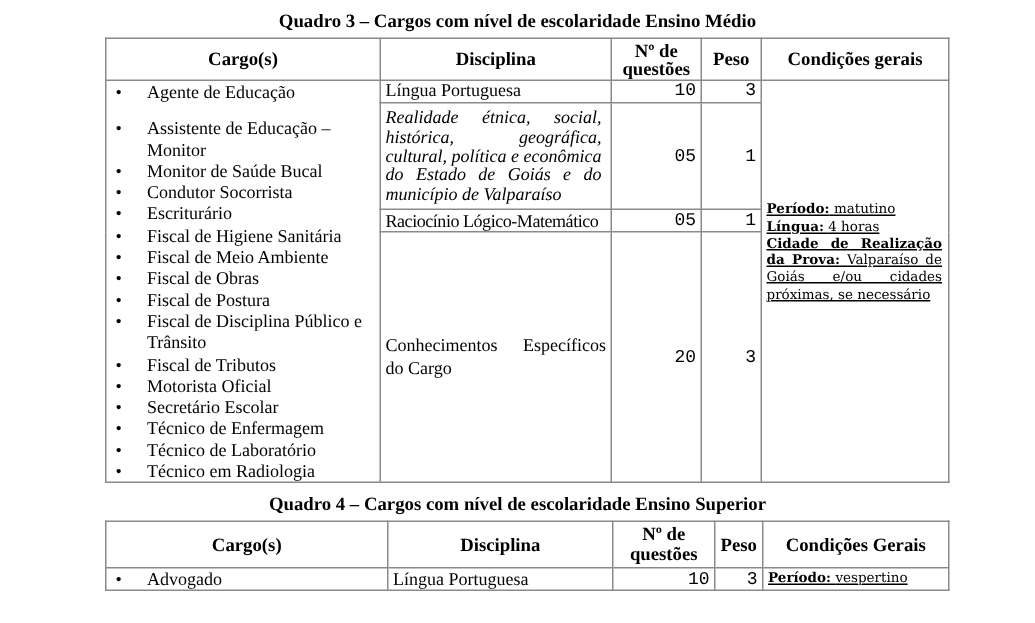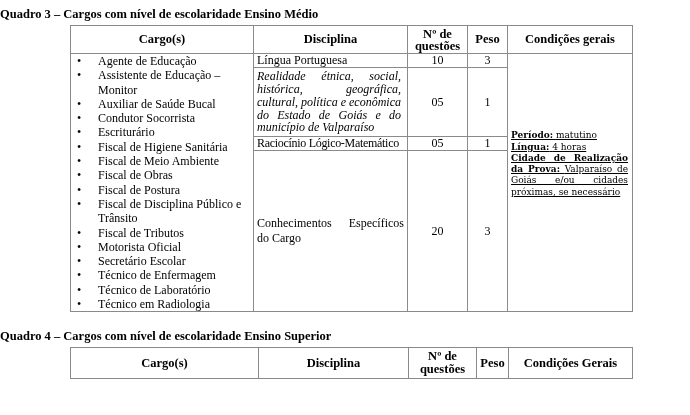--- a/index.html
+++ b/index.html
@@ -1,23 +1,23 @@
 <!DOCTYPE html>
 <html><head>
 <meta charset="utf-8">
 <style>
   html, body { margin:0; padding:0; background:#ffffff; }
   body { width:690px; height:415px; position:relative; overflow:hidden;
          font-family:"Liberation Serif","DejaVu Serif",serif; color:#000; }
-  .caption { position:absolute; left:0; width:690px; text-align:left;
+  .caption { position:absolute; left:0; width:690px; text-align:center;
              font-weight:bold; font-size:12.5px; }
   table { position:absolute; left:70px; border-collapse:collapse; table-layout:fixed;border-radius:12px; }
   td, th { border:1px solid #8a8a8a; padding:0 3px; font-size:12px; line-height:13px; vertical-align:middle; }
   th { font-weight:bold; font-size:12.5px; text-align:center; line-height:13px; }
-  .center { text-align:center; }
+  .center { text-align:right;font-family:Liberation Mono, monospace; }
   .justify { text-align:justify; text-align-last:left; }
   ul.cargo-list { margin:0; padding:0; list-style:none; }
   ul.cargo-list li { position:relative; padding-left:27px; line-height:14.3px; font-size:12px; }
   ul.cargo-list li::before { content:"•"; position:absolute; left:6px; top:0; font-size:12px; }
   .cond { font-family:"DejaVu Serif",serif; font-size:9px; line-height:11.3px; vertical-align:top; padding:3px 4px 0 3px;text-decoration:underline; }
   .cond b { font-weight:bold; }
   .cond .justify { text-align:justify; }
 </style>
 </head>
 <body>
@@ -40,22 +40,22 @@
       <span>Nº de</span><br>
       <span>questões</span>
     </th>
     <th>Peso</th>
     <th>Condições gerais</th>
   </tr>
   <tr style="height:14px;padding-left:41px;">
     <td rowspan="4" style="vertical-align:top; padding:0;">
       <ul class="cargo-list">
         <li>Agente de Educação</li>
-        <li style="padding-right:30px;">Assistente de Educação – Monitor</li>
-        <li>Auxiliar de Saúde Bucal</li>
+        <li style="padding-right:30px;margin-top:10px;">Assistente de Educação – Monitor</li>
+        <li>Monitor de Saúde Bucal</li>
         <li>Condutor Socorrista</li>
         <li>Escriturário</li>
         <li>Fiscal de Higiene Sanitária</li>
         <li>Fiscal de Meio Ambiente</li>
         <li>Fiscal de Obras</li>
         <li>Fiscal de Postura</li>
         <li style="padding-right:4px;">Fiscal de Disciplina Público e Trânsito</li>
         <li>Fiscal de Tributos</li>
         <li>Motorista Oficial</li>
         <li>Secretário Escolar</li>
@@ -105,14 +105,27 @@
       <tr style="height:31px;">
     <th>Cargo(s)</th>
     <th>Disciplina</th>
     <th style="line-height:13px;">
       <span>Nº de</span><br>
       <span>questões</span>
     </th>
     <th style="padding:0;">Peso</th>
     <th>Condições Gerais</th>
   </tr>
+  <tr style="height:15px;">
+    <td style="padding:0;">
+      <ul class="cargo-list">
+        <li>Advogado</li>
+      </ul>
+    </td>
+    <td>Língua Portuguesa</td>
+    <td class="center">10</td>
+    <td class="center">3</td>
+    <td class="cond" style="vertical-align:middle; padding-top:0;">
+      <b>Período:</b> <span>vespertino</span>
+    </td>
+  </tr>
 </tbody>
   </table>
 
 </body></html>

